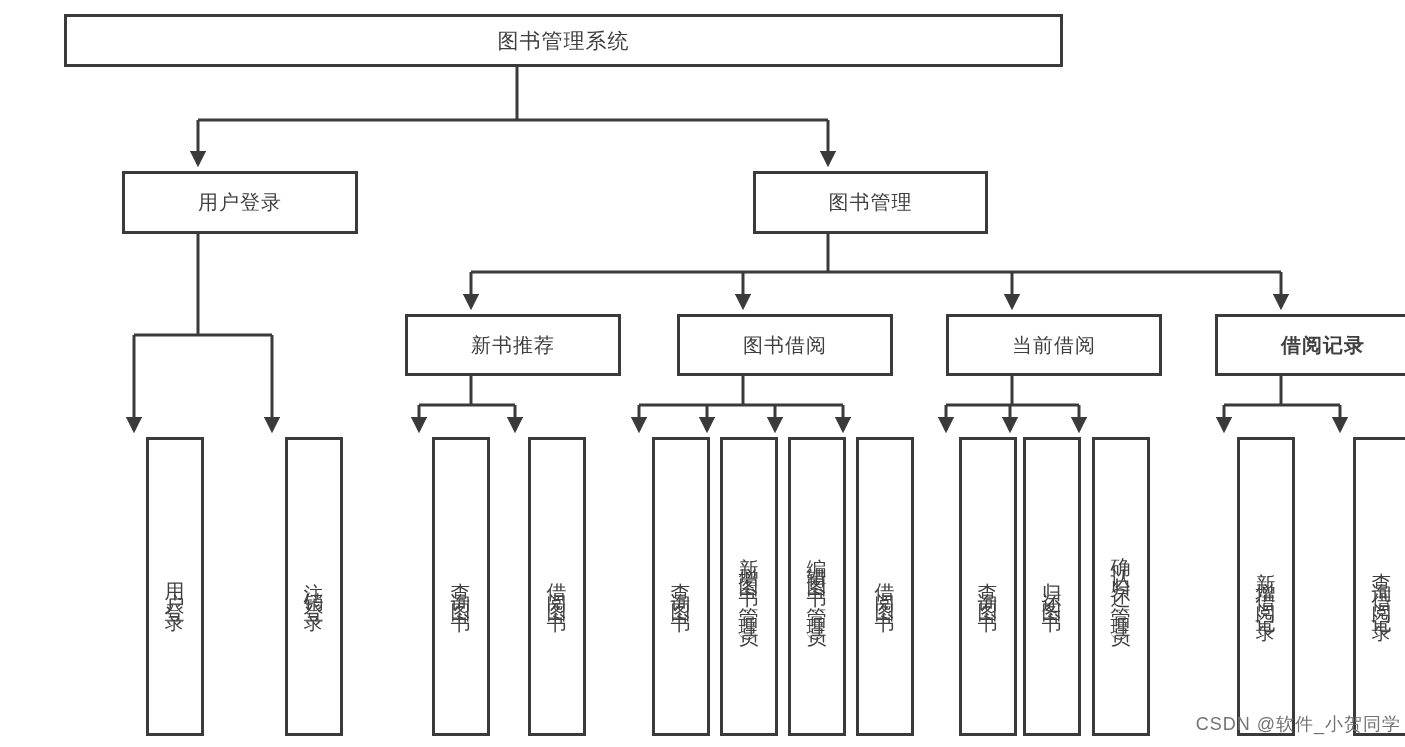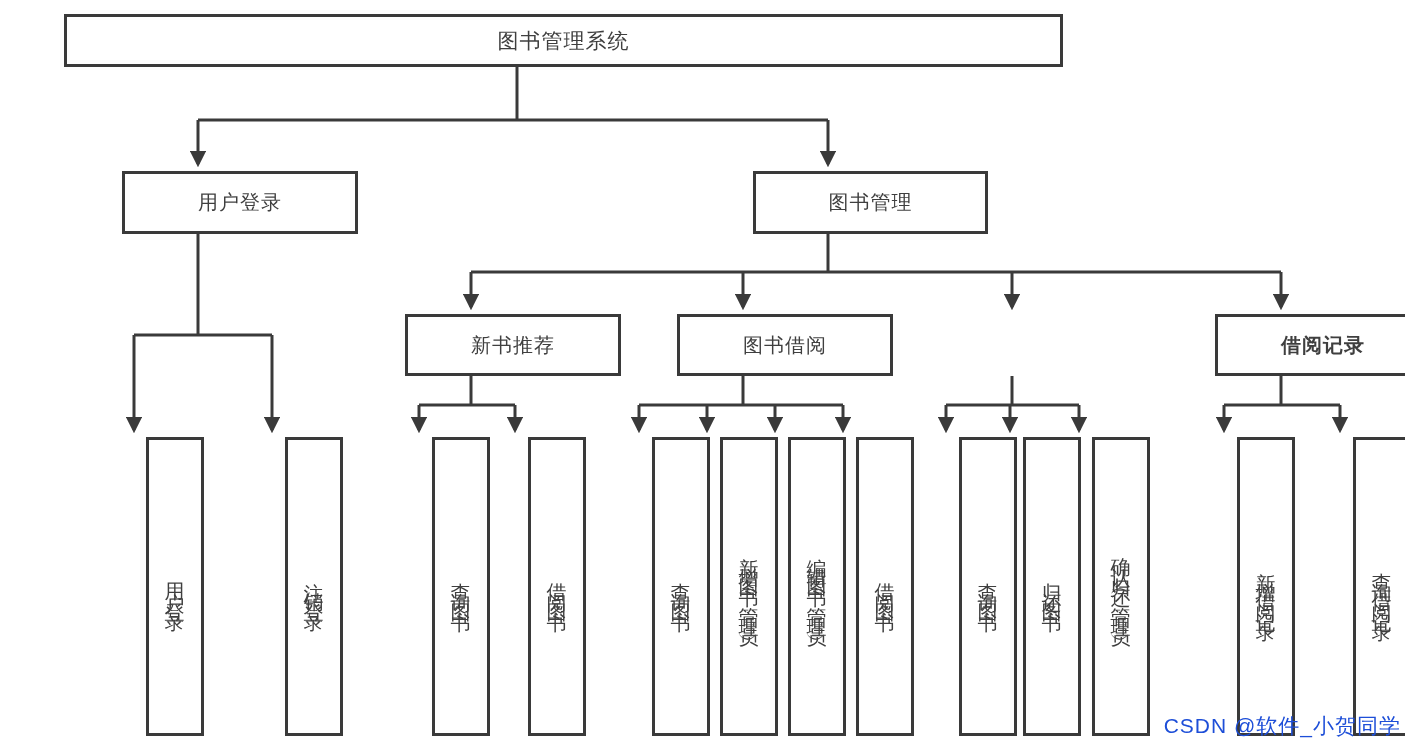--- a/index.html
+++ b/index.html
@@ -46,22 +46,22 @@
     writing-mode: vertical-rl;
     font-size: 20px;
     letter-spacing: 10px;
     line-height: 1;
   }
   .watermark {
     position: absolute;
     right: 4px;
     top: 712px;
     z-index: 2;
-    font-size: 21px;
-    color: #1d4ed8;
+    font-size: 18px;
+    color: #737373;
     letter-spacing: 1px;
     white-space: nowrap;
   }
 </style>
 </head>
 <body>
 
 <div class="canvas">
 
   <svg class="connectors" viewBox="0 0 1405 747" xmlns="http://www.w3.org/2000/svg">
@@ -124,20 +124,23 @@
   <div class="node hbox" style="left:711px; top:171px; width:235px; height:63px;">
     <span>图书管理</span>
   </div>
 
   <div class="node hbox" style="left:363px; top:314px; width:216px; height:62px;">
     <span>新书推荐</span>
   </div>
   <div class="node hbox" style="left:635px; top:314px; width:216px; height:62px;">
     <span>图书借阅</span>
   </div>
+  <div class="node hbox" style="left:904px; top:314px; width:216px; height:62px;">
+    <span>当前借阅</span>
+  </div>
   <div class="node hbox" style="left:1173px; top:314px; width:216px; height:62px;font-weight:bold;">
     <span>借阅记录</span>
   </div>
 
   <div class="node vbox" style="left:104px; top:437px; width:58px; height:299px;">
     <span>用户登录</span>
   </div>
   <div class="node vbox" style="left:243px; top:437px; width:58px; height:299px;">
     <span>注销登录</span>
   </div>

